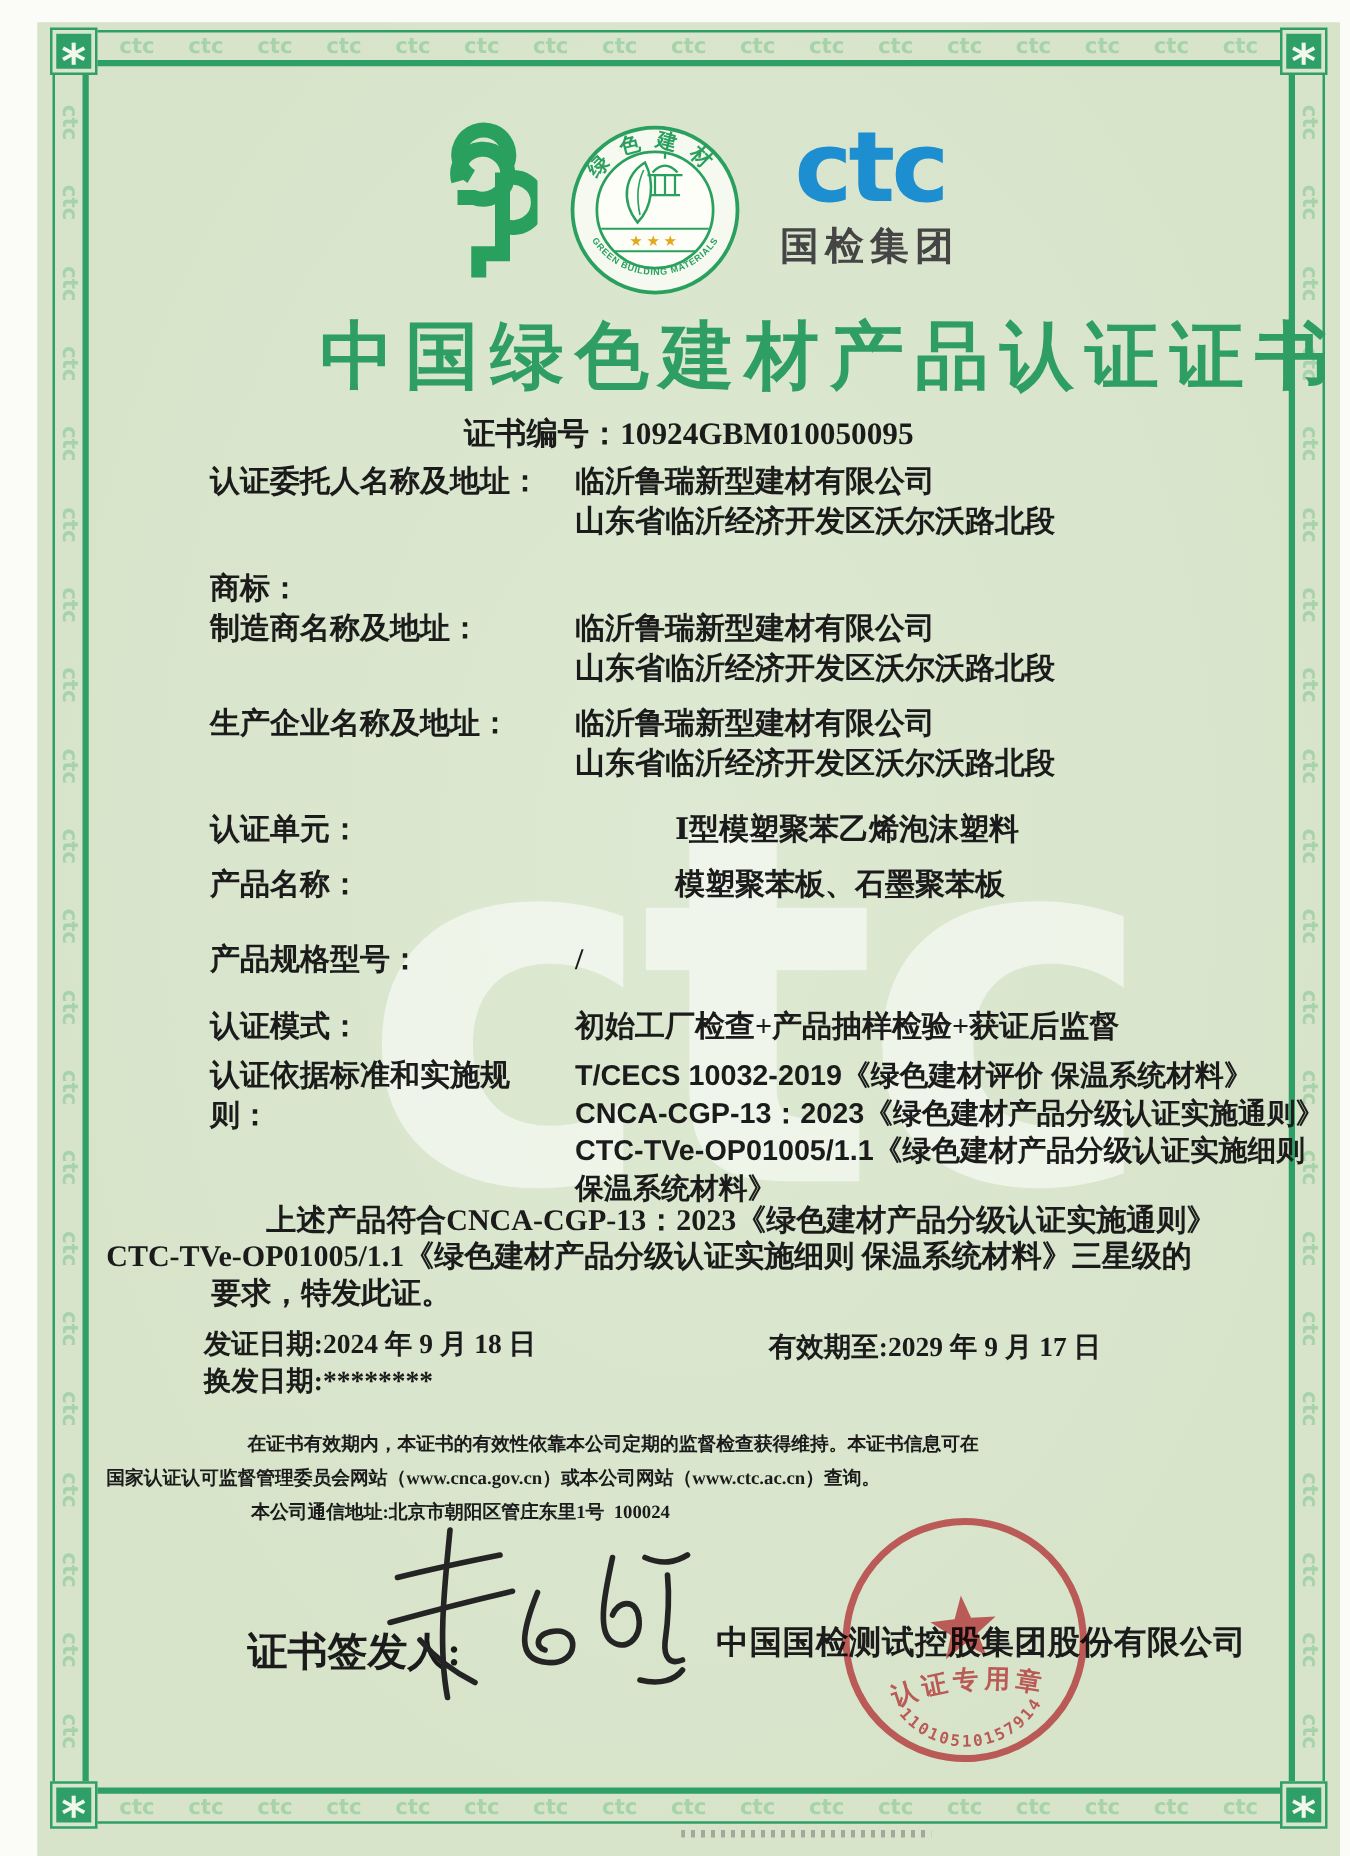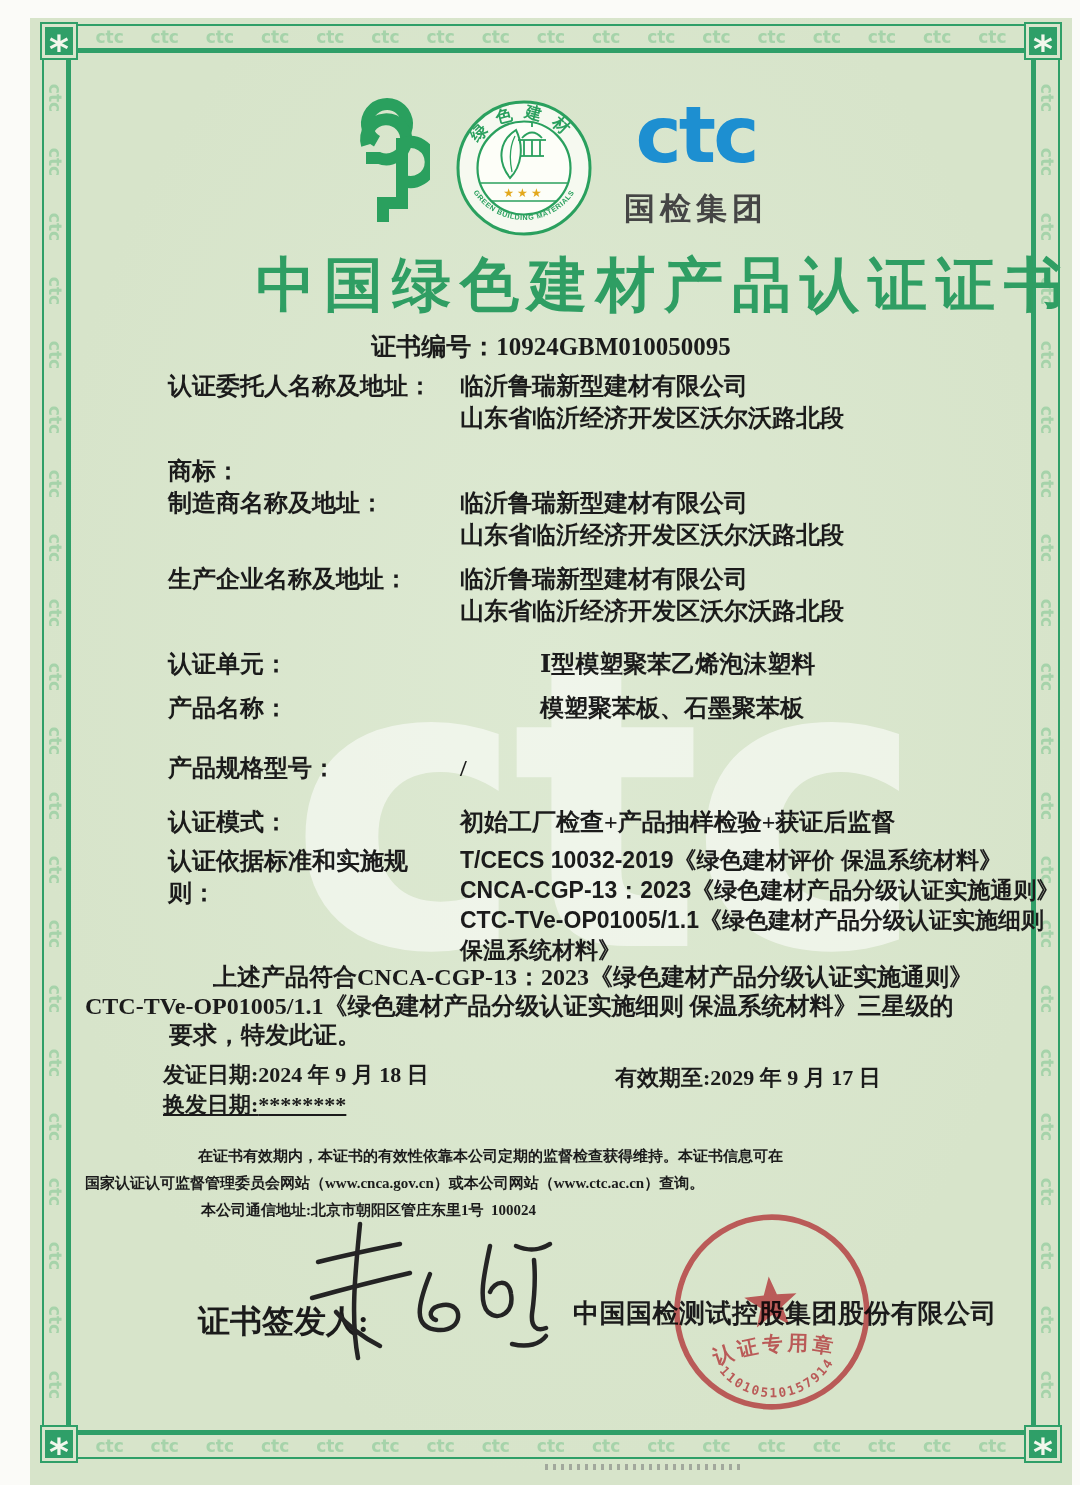--- a/index.html
+++ b/index.html
@@ -37,42 +37,42 @@
     user-select:none;
   }
   
   .logo{position:absolute;z-index:3;}
   #gbp-logo{left:300px;top:72px;}
   #badge{left:424px;top:80px;}
   #ctc-logo{left:566px;top:84px;width:200px;text-align:center;}
   #ctc-word{font-family:"DejaVu Sans","Liberation Sans",sans-serif;font-weight:900;font-size:78px;
             line-height:66px;color:#1d8fd1;letter-spacing:-3px;}
   #ctc-sub{font-family:"Liberation Sans","DejaVu Sans",sans-serif;font-weight:bold;font-size:31px;
-           color:#454545;letter-spacing:5px;margin-top:20px;}
+           color:#454545;letter-spacing:5px;margin-top:8px;}
   
   #title{position:absolute;z-index:3;left:0;top:228px;width:100%;text-align:right;
          font-size:59px;font-weight:bold;color:#2f9e63;letter-spacing:9px;}
   #certno{position:absolute;z-index:3;left:0;top:312px;width:100%;text-align:center;
           font-size:25px;font-weight:bold;}
   
   #fields{position:absolute;z-index:3;left:138px;top:352px;width:900px;font-size:24px;}
   .frow{position:absolute;left:0;display:flex;width:900px;gap:20px;}
   .flabel{width:272px;font-weight:bold;flex:none;line-height:32px;}
   .fval{font-weight:bold;line-height:32px;font-family:"Liberation Serif","DejaVu Serif",serif;}
   .fval.latin{font-family:"Liberation Sans","DejaVu Sans",sans-serif;font-size:23px;line-height:30px;font-weight:bold;}
   .indent80{padding-left:80px;}
   
   #statement{position:absolute;z-index:3;left:55px;top:945px;width:960px;font-size:24px;font-weight:bold;line-height:29px;}
   #statement .l1{padding-left:128px;}
   #statement .l3{padding-left:84px;}
   
   .dateline{position:absolute;z-index:3;font-size:22px;font-weight:bold;white-space:pre-wrap;}
   #d-issue{left:133px;top:1042px;}
   #d-valid{left:585px;top:1045px;}
-  #d-renew{left:133px;top:1072px;text-decoration:underline;}
+  #d-renew{left:133px;top:1072px;}
   
   #footerp{position:absolute;z-index:3;left:55px;top:1125px;width:955px;font-size:15px;font-weight:bold;line-height:27px;}
   #footerp .l1{padding-left:113px;}
   #footerp .l3{padding-left:116px;white-space:pre-wrap;}
   
   #sig-label{position:absolute;z-index:3;left:168px;top:1282px;font-size:32px;font-weight:bold;}
   #sig-script{position:absolute;z-index:4;left:248px;top:1198px;}
   #issuer{position:absolute;z-index:3;left:543px;top:1278px;font-size:26px;font-weight:bold;letter-spacing:0.5px;}
   
   #seal{position:absolute;z-index:5;left:640px;top:1192px;opacity:0.88;mix-blend-mode:multiply;transform:rotate(-5deg);}

